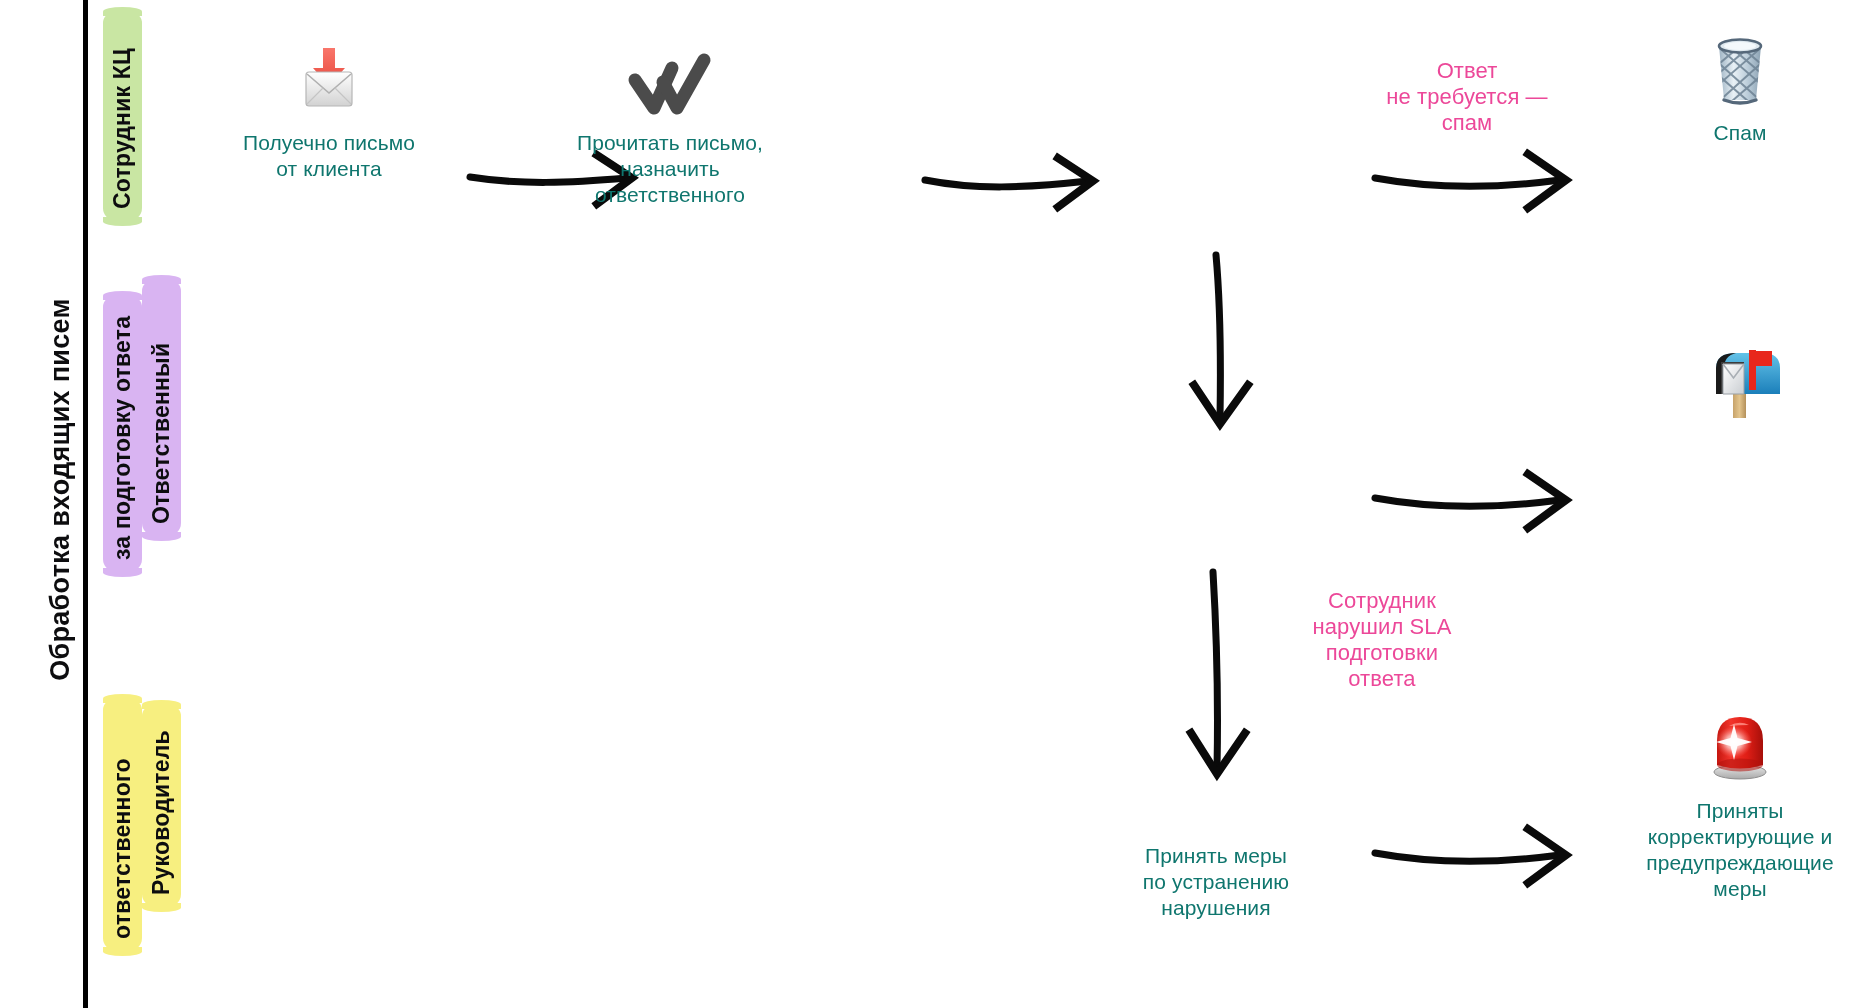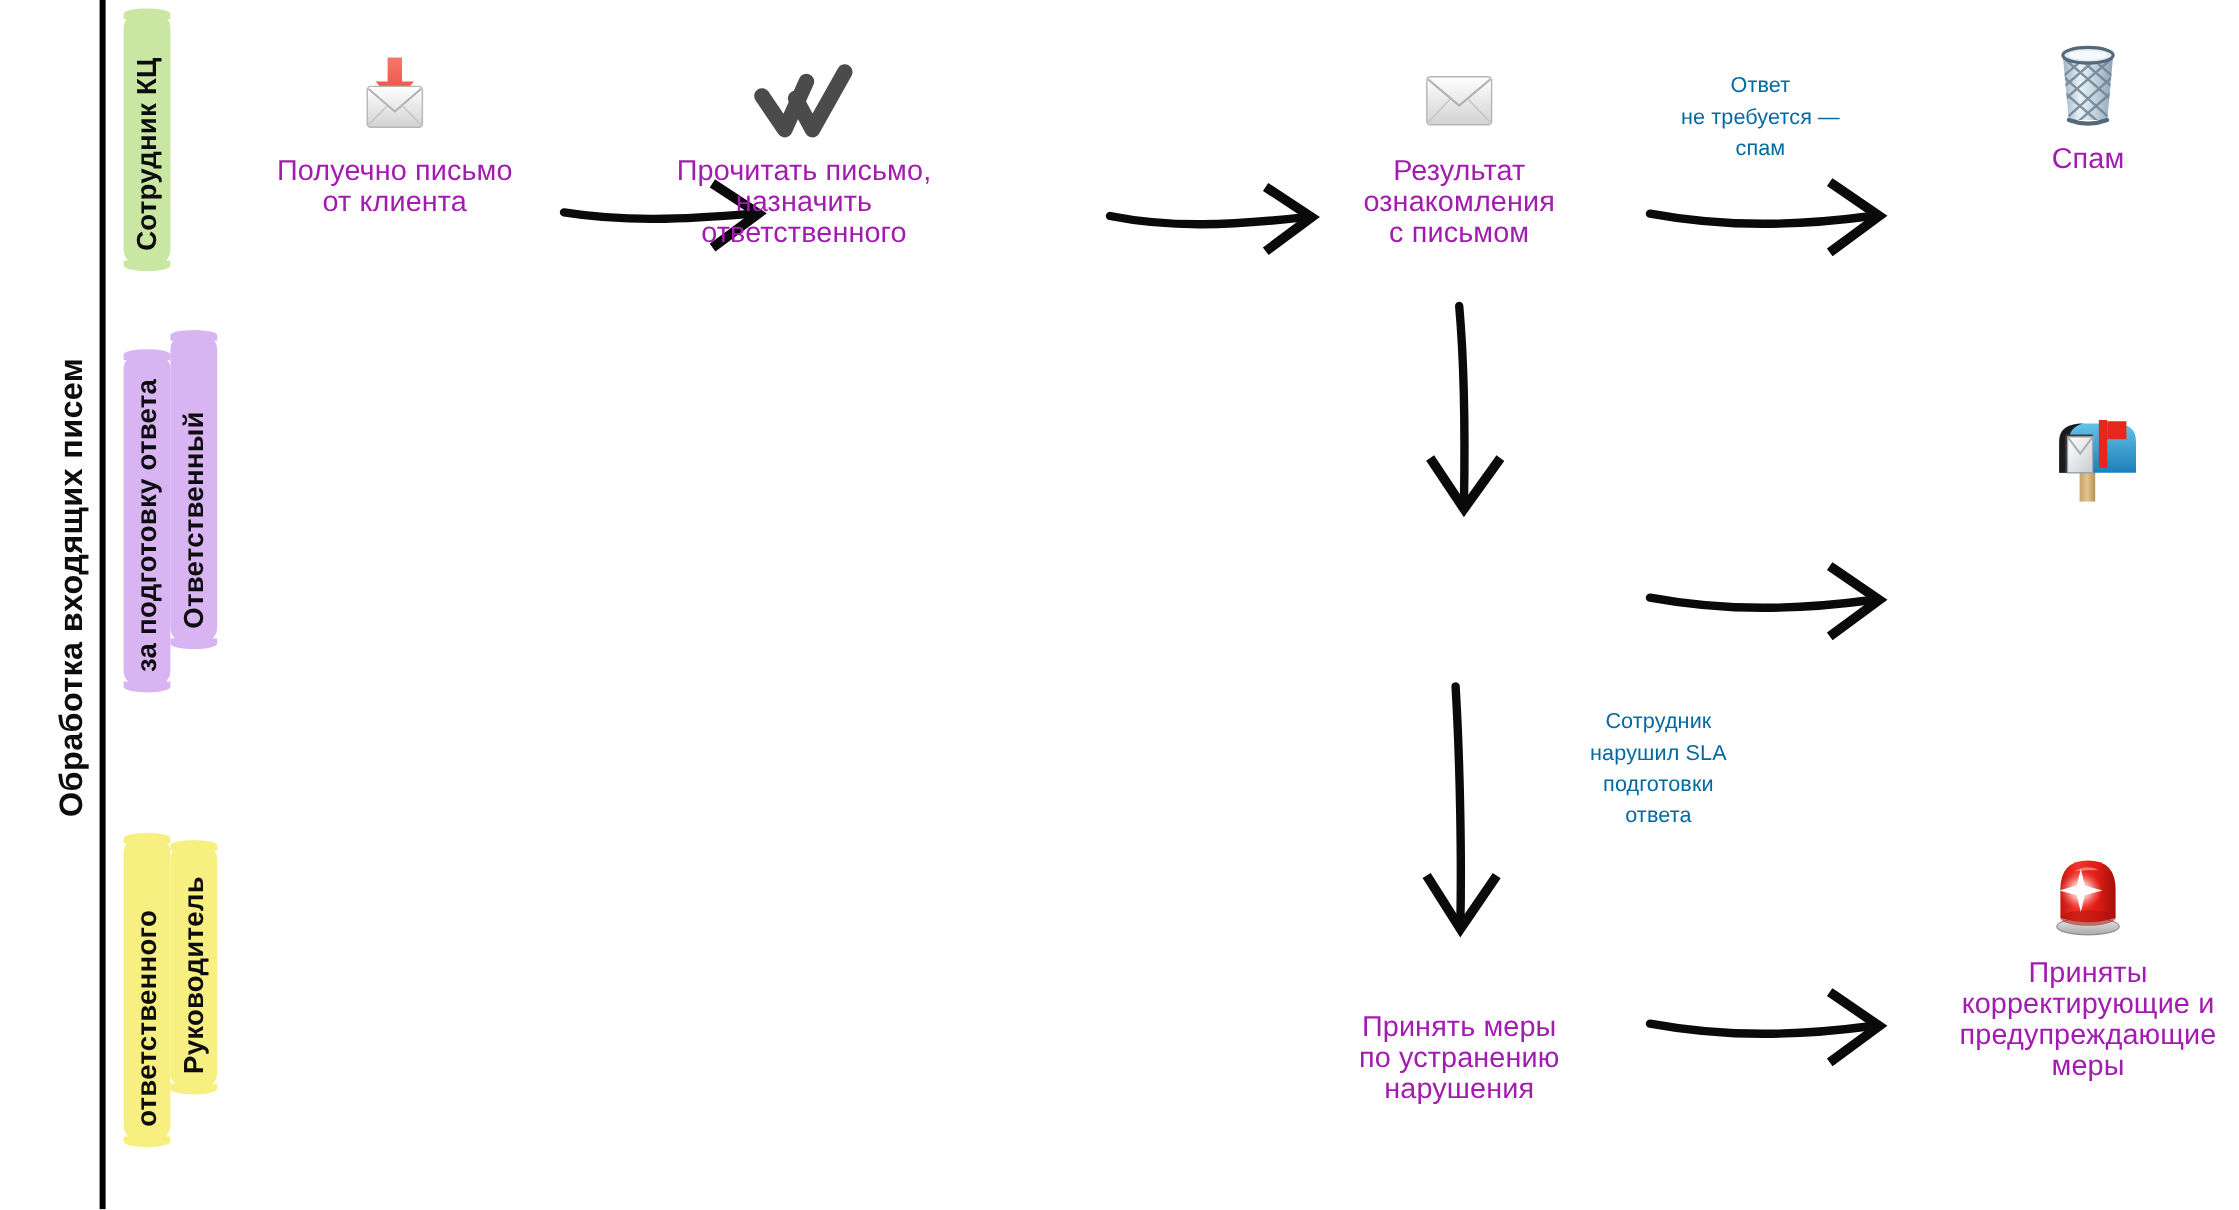--- a/index.html
+++ b/index.html
@@ -91,34 +91,34 @@
     text-align: center;
   }
   .node-icon {
     height: 74px;
     display: flex;
     align-items: flex-end;
     justify-content: center;
     margin-bottom: 10px;
   }
   .node-label {
-    font-size: 24px;
+    font-size: 21px;
     line-height: 26px;
-    color: #a21caf;
+    color: #0f766e;
     letter-spacing: 0.1px;
     white-space: pre-line;
   }
 
   
   .edge-label {
     position: absolute;
     text-align: center;
-    font-size: 18px;
+    font-size: 22px;
     line-height: 26px;
-    color: #0369a1;
+    color: #ec4899;
     letter-spacing: 0.1px;
     white-space: pre-line;
   }
 
   
   #arrows {
     position: absolute;
     left: 0;
     top: 0;
     width: 1866px;
@@ -215,38 +215,20 @@
       <svg width="90" height="74" viewBox="0 0 90 74">
         <path d="M10,34 L29,62 L47,22" fill="none" stroke="#4b4b4b" stroke-width="13" stroke-linecap="round" stroke-linejoin="round"></path>
         <path d="M38,36 L52,62 L79,14" fill="none" stroke="#4b4b4b" stroke-width="13" stroke-linecap="round" stroke-linejoin="round"></path>
       </svg>
     </div>
     <div class="node-label">Прочитать письмо,
 назначить
 ответственного</div>
   </div>
 
-  <div class="node" style="left:1100px; top:46px; width:232px;">
-    <div class="node-icon">
-      <svg width="78" height="74" viewBox="0 0 78 74">
-        <defs>
-          <linearGradient id="envB" x1="0" y1="0" x2="0" y2="1">
-            <stop offset="0" stop-color="#ffffff"></stop>
-            <stop offset="1" stop-color="#d2d2d2"></stop>
-          </linearGradient>
-        </defs>
-        <rect x="12" y="18" width="54" height="40" rx="3" fill="url(#envB)" stroke="#b6b6b6" stroke-width="1.2"></rect>
-        <path d="M13,20 L39,42 L65,20" fill="none" stroke="#b0b0b0" stroke-width="1.8"></path>
-        <path d="M13,56 L32,36 M65,56 L46,36" fill="none" stroke="#c4c4c4" stroke-width="1.2"></path>
-      </svg>
-    </div>
-    <div class="node-label">Результат
-ознакомления
-с письмом</div>
-  </div>
 
   <div class="node" style="left:1620px; top:36px; width:240px;">
     <div class="node-icon">
       <svg width="80" height="80" viewBox="0 0 80 80">
         <defs>
           <linearGradient id="binG" x1="0" y1="0" x2="1" y2="0">
             <stop offset="0" stop-color="#9fb4c4"></stop>
             <stop offset="0.35" stop-color="#e9f1f6"></stop>
             <stop offset="0.7" stop-color="#b9cbd8"></stop>
             <stop offset="1" stop-color="#8da3b4"></stop>

